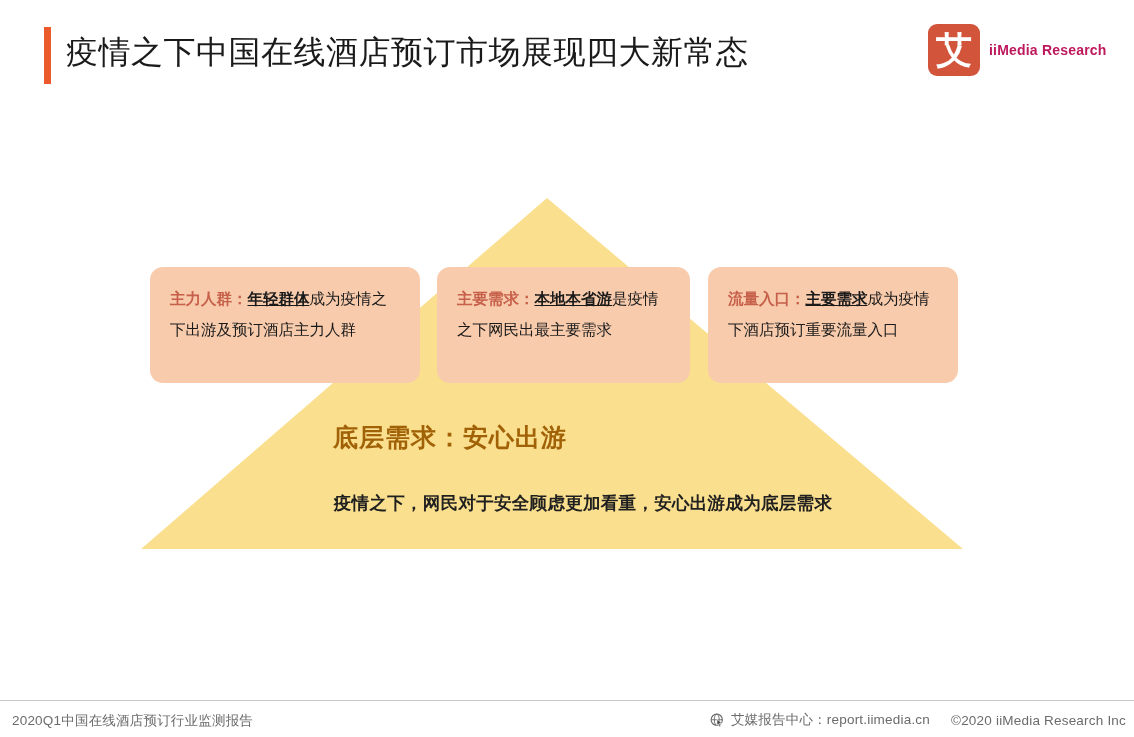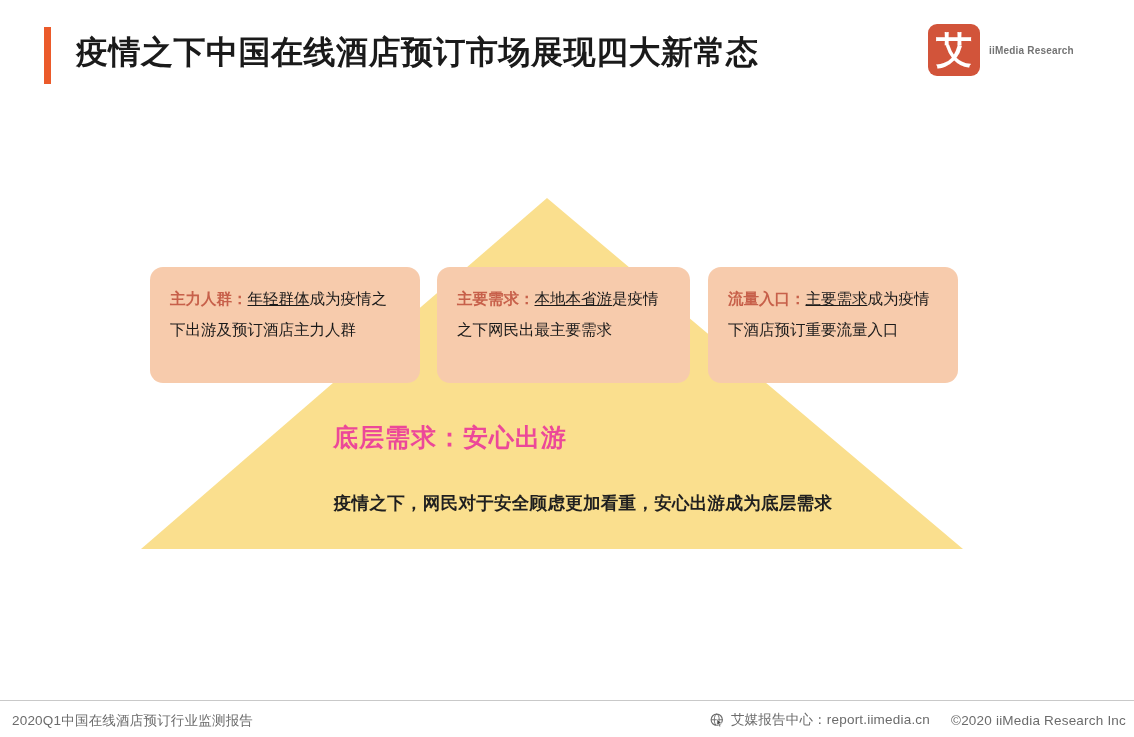--- a/index.html
+++ b/index.html
@@ -28,23 +28,23 @@
   }
   .title-accent {
     position: absolute;
     left: 44px; top: 27px;
     width: 7px;
     height: 57px;
     background: #EB5A2A;
   }
   .title-text {
     position: absolute;
-    left: 76px; top: 31px;
+    left: 66px; top: 31px;
     font-size: 32px;
-    font-weight: bold;
+    font-weight: normal;
     color: #1a1a1a;
     letter-spacing: 0.5px;
     white-space: nowrap;
   }
 
   
   .logo {
     position: absolute;
     left: 928px; top: 24px;
     display: flex;
@@ -64,23 +64,23 @@
   }
   .logo-txt { display: flex; flex-direction: column; justify-content: center; }
   .logo-cn {
     font-size: 27px;
     font-weight: bold;
     color: #D2543A;
     line-height: 1.08;
     letter-spacing: 1px;
   }
   .logo-en {
-    font-size: 10px;
-    font-weight: bold;
-    color: #737373;
+    font-size: 14px;
+    font-weight: bold;
+    color: #be185d;
     line-height: 1.2;
     letter-spacing: 0.2px;
     margin-top: 1px;
   }
 
   
   .pyramid-wrap {
     position: absolute;
     left: 0; top: 0;
     width: 1134px; height: 737px;
@@ -100,35 +100,35 @@
   }
   .card-1 { left: 150px; top: 267px; width: 270px; height: 116px; }
   .card-2 { left: 437px; top: 267px; width: 253px; height: 116px; }
   .card-3 { left: 708px; top: 267px; width: 250px; height: 116px; }
 
   .card-label {
     color: #C7604A;
     font-weight: bold;
   }
   .card-key {
-    font-weight: normal;
+    font-weight: bold;
     text-decoration: underline;
     color: #1a1a1a;
   }
   .card-body { color: #1a1a1a; }
 
   
   .base-title {
     position: absolute;
     left: 0; top: 421px;
     width: 900px;
     text-align: center;
     font-size: 25px;
     font-weight: bold;
-    color: #ec4899;
+    color: #a16207;
     letter-spacing: 1px;
   }
   .base-desc {
     position: absolute;
     left: 16px; top: 491px;
     width: 1134px;
     text-align: center;
     font-size: 17.5px;
     font-weight: bold;
     color: #1f1f1f;

